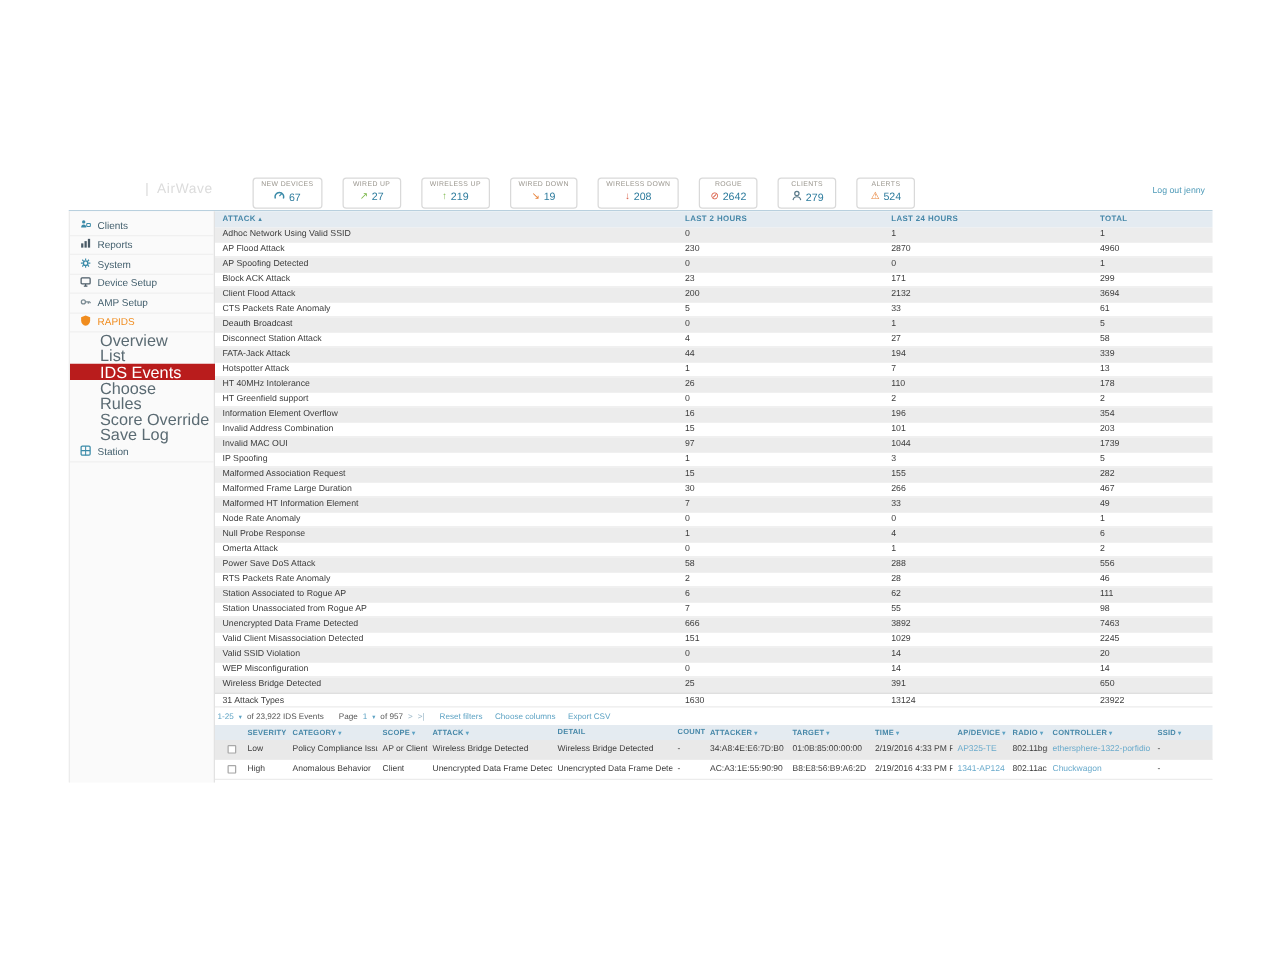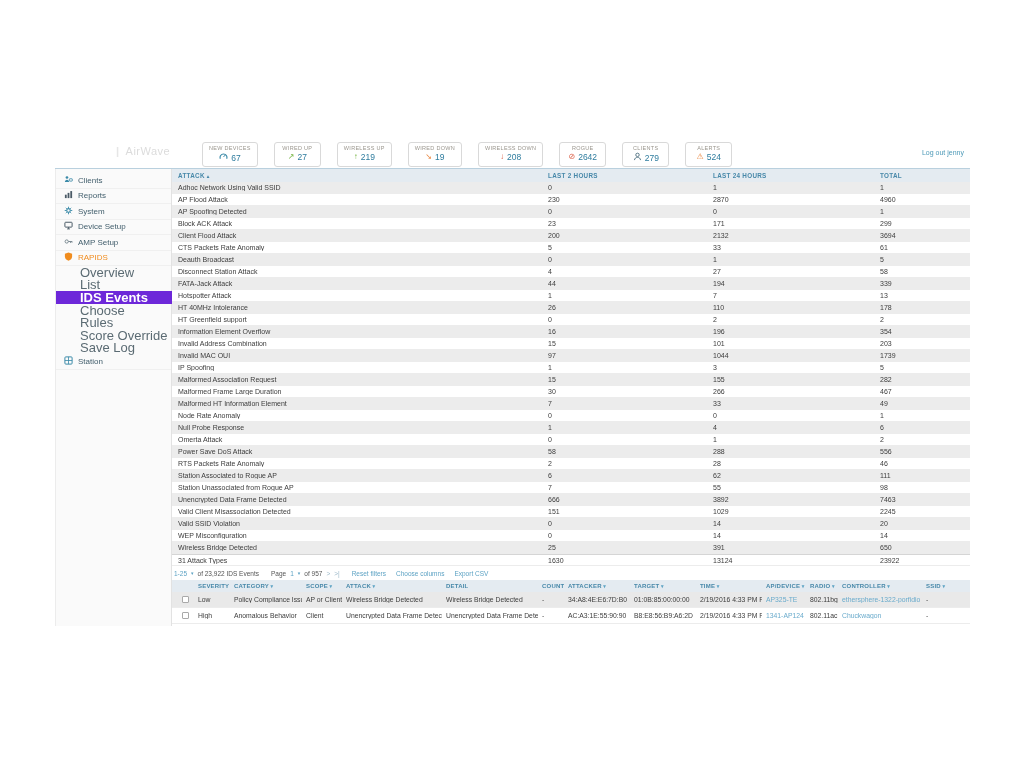--- a/index.html
+++ b/index.html
@@ -18,21 +18,21 @@
   .stat-value svg { width:9px; height:9px; }
   .logout { position:absolute; right:6px; top:9px; font-size:7px; color:#4e9ab8; cursor:pointer; text-decoration:none; }
 
   
   .body { position:absolute; top:28px; left:0; right:0; bottom:0; display:flex; border-top:1px solid #b9d0de; }
   .sidebar { width:117px; background:#fafafa; border-right:1px solid #e2e2e2; border-left:1px solid #ececec; padding-top:4px; }
   .side-item { display:flex; align-items:center; gap:5px; height:15.5px; padding-left:8px; font-size:8px; color:#44606e; cursor:pointer; border-bottom:1px solid #f0f0f0; }
   .side-item svg { width:9px; height:9px; flex:0 0 9px; }
   .side-item.accent { color:#f08c1e; }
   .side-sub { height:12.6px; padding-left:24px; display:flex; align-items:center; font-size:13px; color:#5b6b73; cursor:pointer; }
-  .side-sub.active { position:relative; background:#6d28d9; color:#fff; font-weight:bold; margin-right:-1px; }
+  .side-sub.active { position:relative; background:#b91c1c; color:#fff; font-weight:normal; margin-right:-1px; }
   .side-sub.active::after { content:""; position:absolute; right:-5px; top:50%; margin-top:-6.3px; border-top:6.3px solid transparent; border-bottom:6.3px solid transparent; border-left:5px solid #f7941d; }
 
   .main { flex:1; position:relative; background:#fff; }
 
   
   .t1-grid { display:grid; grid-template-columns:370px 165px 167px 1fr; align-items:center; }
   .t1-head { height:13px; background:#e4ebf1; }
   .t1-head .cell { font-size:6.3px; font-weight:bold; color:#4788a9; letter-spacing:.3px; padding-left:6px; cursor:pointer; white-space:nowrap; }
   .sort-arrow { color:#4788a9; font-size:5px; margin-left:2px; }
   .t1-row { height:12px; border-bottom:1px solid #ececec; }

